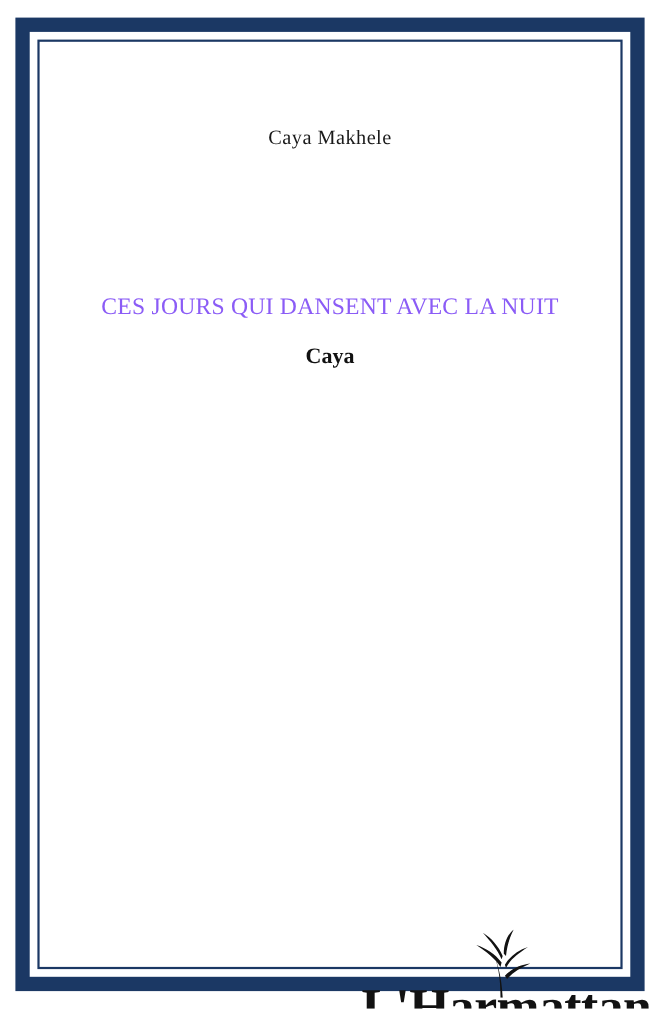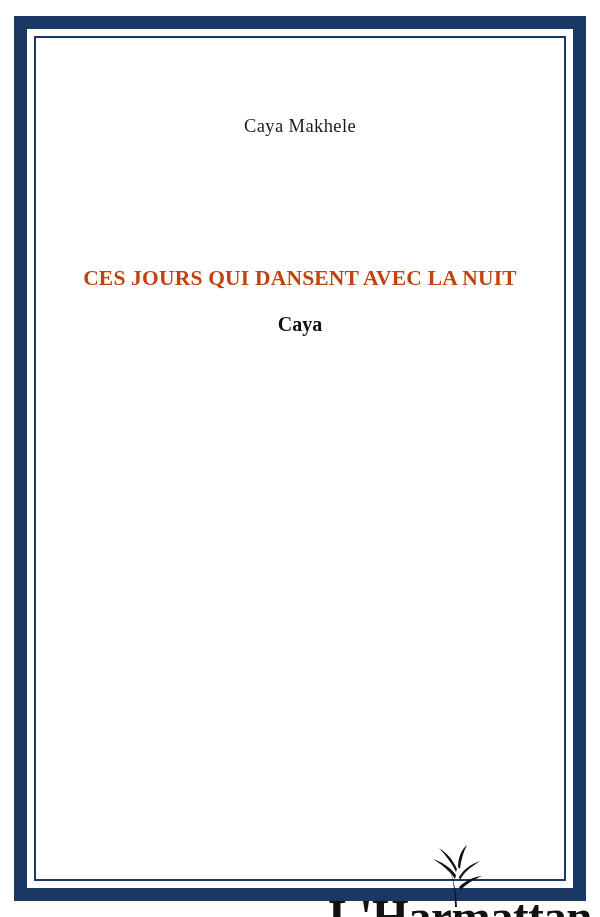--- a/index.html
+++ b/index.html
@@ -54,22 +54,22 @@
     letter-spacing: 0.4px;
     font-family: "Liberation Serif", serif;
   }
   .title {
     position: absolute;
     left: 0;
     top: 228px;
     width: 100%;
     text-align: center;
     font-size: 21.5px;
-    font-weight: bold;
-    color: #c2410c;
+    font-weight: normal;
+    color: #8b5cf6;
     letter-spacing: 0.2px;
     font-family: "Liberation Serif", serif;
   }
   .subtitle {
     position: absolute;
     left: 0;
     top: 275px;
     width: 100%;
     text-align: center;
     font-size: 20px;

